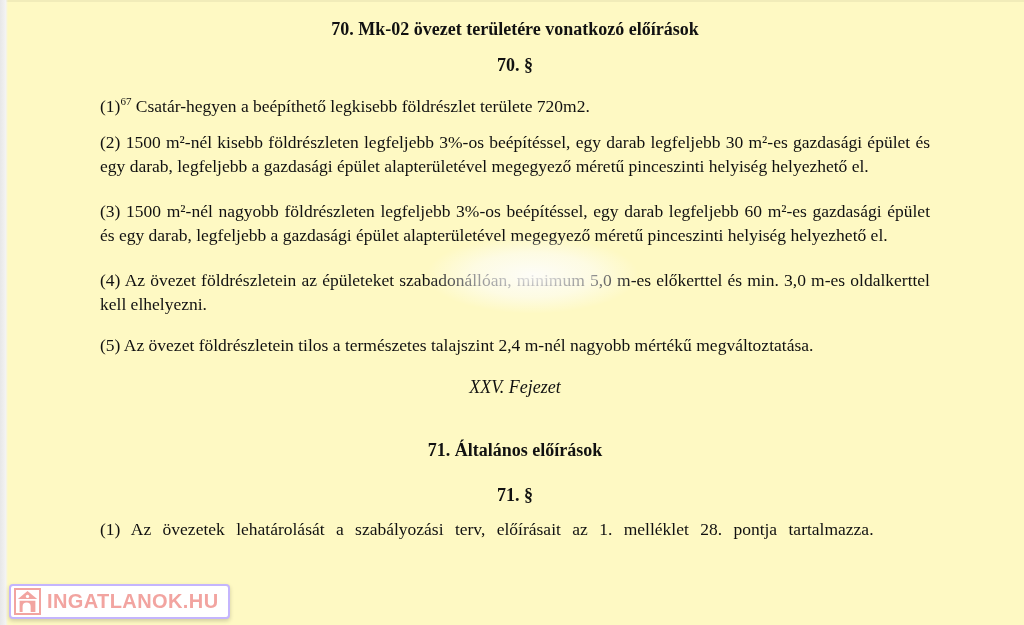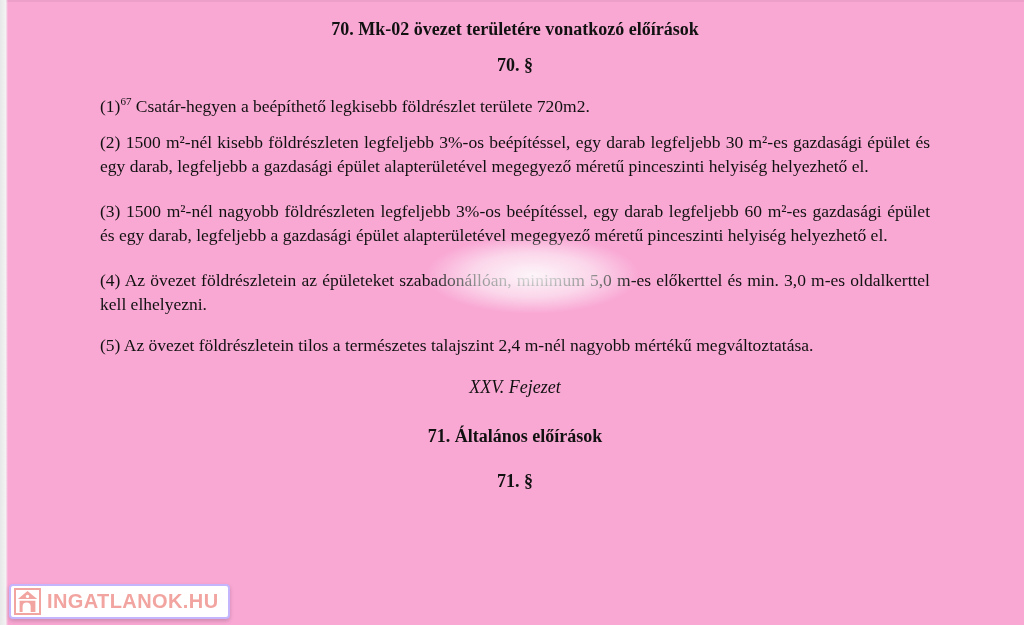--- a/index.html
+++ b/index.html
@@ -5,21 +5,21 @@
 <style>
   html, body {
     margin: 0;
     padding: 0;
     background: #ffffff;
   }
   .page {
     position: relative;
     width: 1024px;
     height: 625px;
-    background: #f9a8d4;
+    background: #fef9c3;
     overflow: hidden;
     font-family: "Liberation Serif", "DejaVu Serif", serif;
     color: #111111;
   }
   
   .edge-left {
     position: absolute;
     left: 0; top: 0;
     width: 8px; height: 625px;
     background: linear-gradient(to right, #e7e7e7, #f3f3f3 70%, rgba(255,255,255,0));
@@ -52,21 +52,21 @@
   }
   .para sup {
     font-size: 11px;
     line-height: 0;
     vertical-align: super;
   }
   .mt-17 { margin-top: 17px; }
   .mt-19 { margin-top: 12px; }
   .mt-21 { margin-top: 21px; }
   .mt-24 { margin-top: 12px; }
-  .mt-25 { margin-top: 25px; }
+  .mt-25 { margin-top: 39px; }
   .mt-33 { margin-top: 18px; }
   .mt-10 { margin-top: 10px; }
   .chapter-block { font-style: italic; font-size: 18px; }
   .bottom-clipped {
     word-spacing: 7px;
     white-space: nowrap;
     overflow: hidden;
   }
   
   .scan-fade {
@@ -140,20 +140,21 @@
     <p class="para mt-17"><span>(5)</span><span> Az övezet földrészletein tilos a természetes talajszint 2,4 m-nél nagyobb mértékű megváltoztatása.</span></p>
 
     <div class="chapter-block center mt-33">
       <div class="chapter-line">XXV. Fejezet</div>
     </div>
 
     <h1 class="center mt-25">71. Általános előírások</h1>
 
     <div class="center mark mt-21">71. §</div>
 
+    <p class="para bottom-clipped mt-10"><span>(1)</span><span> Az övezetek lehatárolását a szabályozási terv, előírásait az 1. melléklet 28. pontja tartalmazza.</span></p>
 
   </div>
 
   <div class="scan-fade"></div>
 
   <div class="watermark">
     <span class="wm-icon">
       <svg width="21" height="23" viewBox="0 0 24 26" aria-hidden="true">
         <path d="M1 10 L12 1 L23 10 Z" fill="#f2a4a0"></path>
         <circle cx="12" cy="7.2" r="1.9" fill="#ffffff"></circle>

